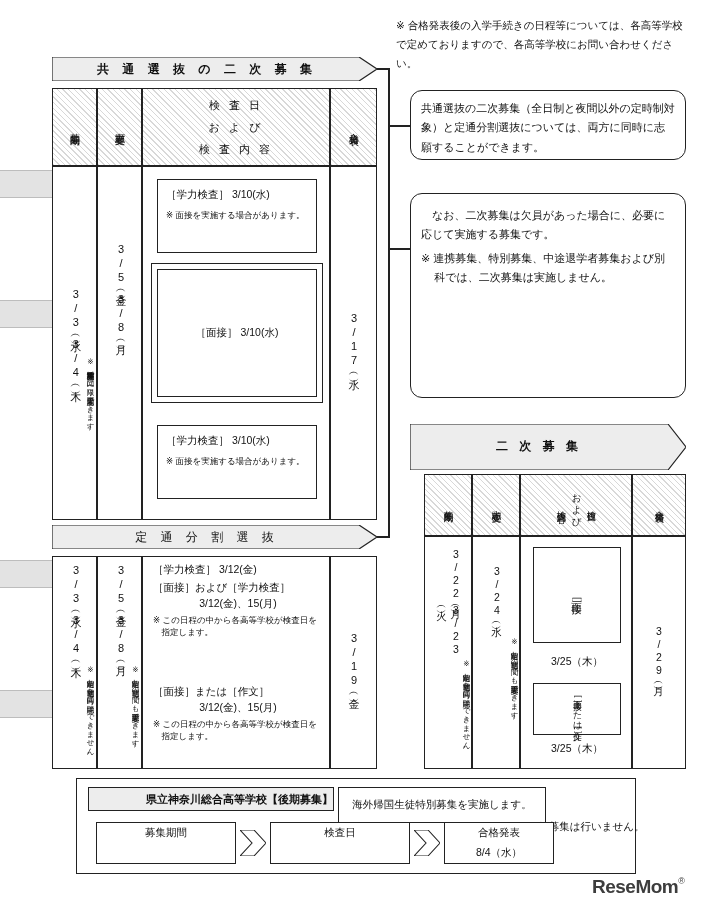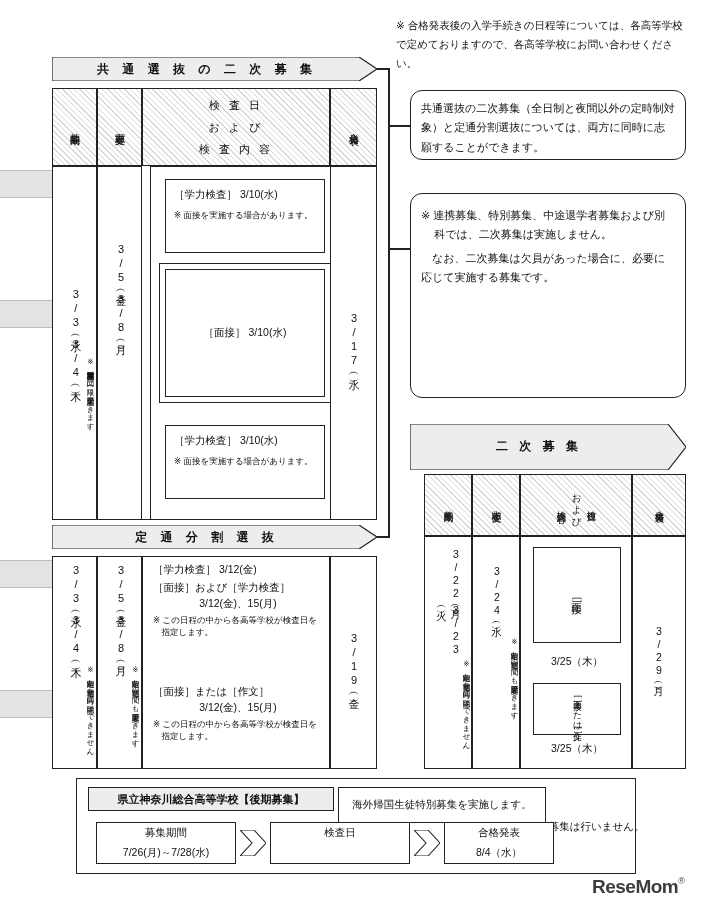--- a/index.html
+++ b/index.html
@@ -49,22 +49,22 @@
 <div class="vline" style="left:388px;top:68px;width:1.5px;height:180px;"></div>
 <div class="vline" style="left:377px;top:68px;width:12px;height:1.5px;"></div>
 <div class="vline" style="left:388px;top:125px;width:22px;height:1.5px;"></div>
 <div class="vline" style="left:388px;top:248px;width:22px;height:1.5px;"></div>
 
 <div class="abs roundbox" style="left:410px;top:90px;width:276px;height:70px;">
   <span>共通選抜の二次募集（全日制と夜間以外の定時制対象）と定通分割選抜については、両方に同時に志願することができます。</span>
 </div>
 
 <div class="abs roundbox" style="left:410px;top:193px;width:276px;height:205px;">
+  <div style="margin-top:4px;text-indent:1em;">なお、二次募集は欠員があった場合に、必要に応じて実施する募集です。</div>
   <div style="margin-top:4px;padding-left:1.2em;text-indent:-1.2em;">※ 連携募集、特別募集、中途退学者募集および別科では、二次募集は実施しません。</div>
-  <div style="margin-top:4px;text-indent:1em;">なお、二次募集は欠員があった場合に、必要に応じて実施する募集です。</div>
 </div>
 
 <div class="abs bx" style="left:52px;top:88px;width:325px;height:432px;"></div>
 
 <div class="abs bx hatch ctr vert" style="left:52px;top:88px;width:45px;height:78px;font-size:10px;letter-spacing:1px;">募集期間</div>
 <div class="abs bx hatch ctr vert" style="left:97px;top:88px;width:45px;height:78px;font-size:10px;letter-spacing:1px;">志願変更</div>
 <div class="abs bx hatch ctr" style="left:142px;top:88px;width:188px;height:78px;font-size:11px;letter-spacing:3px;line-height:2;">
   <div>検 査 日<br>お よ び<br>検 査 内 容</div>
 </div>
 <div class="abs bx hatch ctr vert" style="left:330px;top:88px;width:47px;height:78px;font-size:10px;letter-spacing:1px;">合格発表</div>
@@ -75,21 +75,21 @@
   </div>
   <div class="abs vert tiny" style="left:4px;top:190px;width:38px;height:150px;letter-spacing:0px;">※二次募集実施校間で二回に限り志願変更できます。</div>
 </div>
 
 <div class="abs bx" style="left:97px;top:166px;width:45px;height:354px;">
   <div class="abs ctr" style="left:0;top:70px;width:45px;height:110px;">
     <div style="writing-mode:vertical-rl;text-orientation:upright;letter-spacing:2px;font-size:11px;">3/5（金）・3/8（月）</div>
   </div>
 </div>
 
-<div class="abs bx" style="left:142px;top:166px;width:188px;height:354px;margin-left:8px;">
+<div class="abs bx" style="left:142px;top:166px;width:188px;height:354px;">
 
   <div class="abs nb" style="left:14px;top:12px;width:160px;height:74px;padding:8px 8px;">
     <div style="font-size:10.5px;">［学力検査］ 3/10(水)</div>
     <div class="small" style="margin-top:8px;">※ 面接を実施する場合があります。</div>
   </div>
 
   <div class="abs nb" style="left:8px;top:96px;width:172px;height:140px;"></div>
   <div class="abs nb ctr" style="left:14px;top:102px;width:160px;height:128px;">
     <span style="font-size:10.5px;">［面接］ 3/10(水)</span>
   </div>
@@ -158,21 +158,21 @@
 </div>
 
 <div class="abs bx ctr" style="left:632px;top:536px;width:54px;height:233px;">
   <div style="writing-mode:vertical-rl;text-orientation:upright;letter-spacing:1px;font-size:10.5px;">3/29（月）</div>
 </div>
 
 <div class="abs" style="left:52px;top:525px;width:325px;height:24px;">
   <svg width="325" height="24" viewBox="0 0 325 24">
     <polygon points="0,0 307,0 325,12 307,24 0,24" fill="#ededed" stroke="#222" stroke-width="1.2"></polygon>
   </svg>
-  <div class="abs ctr" style="left:0;top:0;width:310px;height:24px;font-weight:bold;letter-spacing:5px;font-size:12px;">定 通 分 割 選 抜</div>
+  <div class="abs ctr" style="left:0;top:0;width:310px;height:24px;font-weight:normal;letter-spacing:5px;font-size:12px;">定 通 分 割 選 抜</div>
 </div>
 <div class="vline" style="left:377px;top:536px;width:12px;height:1.5px;"></div>
 <div class="vline" style="left:388px;top:68px;width:1.5px;height:470px;"></div>
 
 <div class="abs bx" style="left:52px;top:556px;width:325px;height:213px;"></div>
 
 <div class="abs bx" style="left:52px;top:556px;width:45px;height:213px;">
   <div class="abs ctr" style="left:0;top:6px;width:45px;height:100px;">
     <div style="writing-mode:vertical-rl;text-orientation:upright;letter-spacing:2px;font-size:11px;">3/3（水）・3/4（木）</div>
   </div>
@@ -199,34 +199,33 @@
     <div class="small" style="margin-top:4px;padding-left:1em;text-indent:-1em;">※ この日程の中から各高等学校が検査日を指定します。</div>
   </div>
 </div>
 
 <div class="abs bx ctr" style="left:330px;top:556px;width:47px;height:213px;">
   <div style="writing-mode:vertical-rl;text-orientation:upright;letter-spacing:2px;font-size:11px;">3/19（金）</div>
 </div>
 
 <div class="abs bx" style="left:76px;top:778px;width:560px;height:96px;background:#fff;"></div>
 
-<div class="abs nb ctr" style="left:88px;top:787px;width:246px;height:24px;font-weight:bold;font-size:11px;background:#ededed;">
+<div class="abs nb ctr" style="left:88px;top:787px;width:246px;height:24px;font-weight:bold;font-size:11px;background:#ededed;justify-content:flex-end;">
   <span>県立神奈川総合高等学校【後期募集】</span>
 </div>
 <div class="abs nb ctr" style="left:338px;top:787px;width:208px;height:36px;font-size:10.5px;">
   <span>海外帰国生徒特別募集</span>
     <span>を実施します。</span>
 </div>
 <div class="abs" style="left:516px;top:820px;width:170px;font-size:10.5px;">
   <span>※ 一般募集は行いません。</span>
 </div>
 
 <div class="abs nb" style="left:96px;top:822px;width:140px;height:42px;">
   <div class="ctr" style="height:20px;font-size:10.5px;border-bottom:0;">募集期間</div>
-  <div class="ctr" style="height:20px;font-size:10.5px;">7/26(月)～7/28(水)</div>
 </div>
 <div class="abs" style="left:240px;top:830px;width:26px;height:26px;">
   <svg width="26" height="26" viewBox="0 0 26 26">
       <polygon points="0,0 14,0 26,13 14,26 0,26 12,13" fill="#fff" stroke="#222" stroke-width="1.1"></polygon>
     </svg>
 </div>
 <div class="abs nb" style="left:270px;top:822px;width:140px;height:42px;">
   <div class="ctr" style="height:20px;font-size:10.5px;">検査日</div>
 </div>
 <div class="abs" style="left:414px;top:830px;width:26px;height:26px;">

